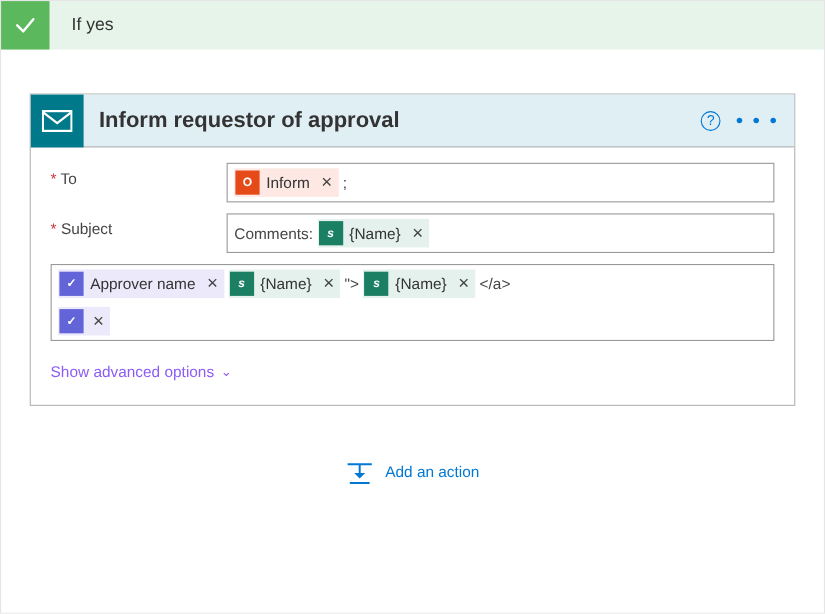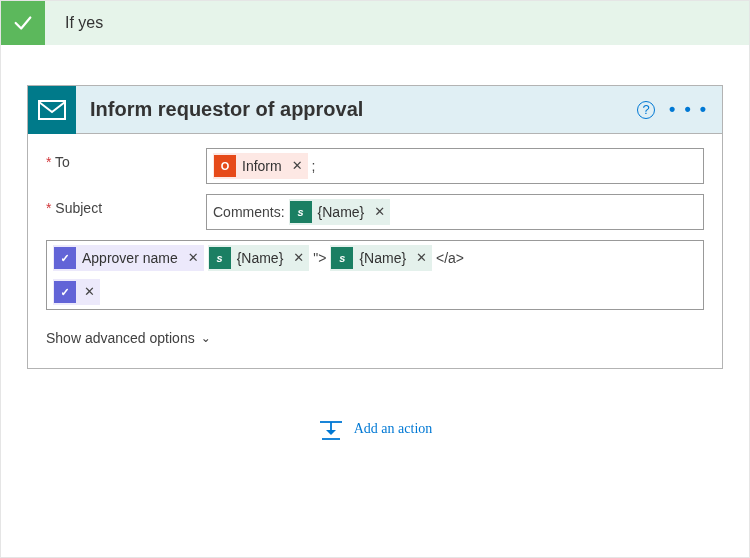--- a/index.html
+++ b/index.html
@@ -133,37 +133,36 @@
     cursor: pointer;
   }
   .tk-office { background: #fde8e4; }
   .tk-office .token-icon { background: #e64a19; }
   .tk-sp { background: #e4f1ec; }
   .tk-sp .token-icon { background: #1b7f63; font-style: italic; }
   .tk-approval { background: #ece9fb; }
   .tk-approval .token-icon { background: #6264d7; }
   .plain { color: #444; }
   .adv-link {
-    color: #404040;
+    color: #8b5cf6;
     cursor: pointer;
     display: inline-flex;
     align-items: center;
     gap: 6px;
     padding-top: 10px;
   }
   .chevron-down { font-size: 12px; }
   .add-action {
     display: flex;
     justify-content: center;
     align-items: center;
     gap: 10px;
     margin-top: 50px;
     color: #0078d4;
     cursor: pointer;
-    font-family: Liberation Serif, serif;
   }
   .add-action-icon {
     width: 26px;
     height: 20px;
     position: relative;
   }
   .add-action-icon svg { display: block; }
 </style>
 </head>
 <body>

